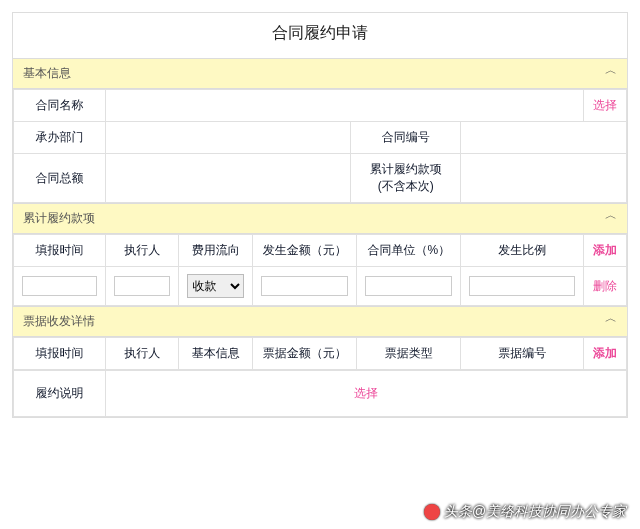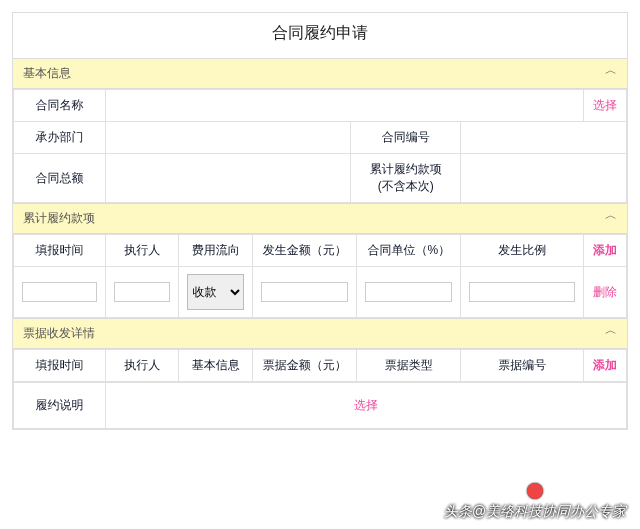--- a/index.html
+++ b/index.html
@@ -70,42 +70,41 @@
     font-size: 12px;
   }
   input.txt.hl {
     background: #bcdcff;
     border-color: #9cc6ee;
   }
   select.sel {
     width: 100%;
     box-sizing: border-box;
     border: 1px solid #bbb;
-    height: 36px;
+    height: 24px;
     font-size: 12px;
   }
   select.sel.hl {
     background: #bcdcff;
   }
   .radio-row label {
     margin-right: 6px;
     font-size: 12px;
   }
   .watermark {
     position: fixed;
     right: 14px;
     bottom: 8px;
     font-size: 14px;
     color: #fff;
     font-style: italic;
     text-shadow: 0 0 3px #000, 0 0 3px #000;
     display: flex;
     align-items: center;
     gap: 4px;
-    flex-direction: column;
   }
   .watermark .logo {
     width: 16px; height: 16px; border-radius: 50%;
     background: #e44; display:inline-block;
     box-shadow: 0 0 2px #000;
   }
 </style>
 </head>
 <body>
 

